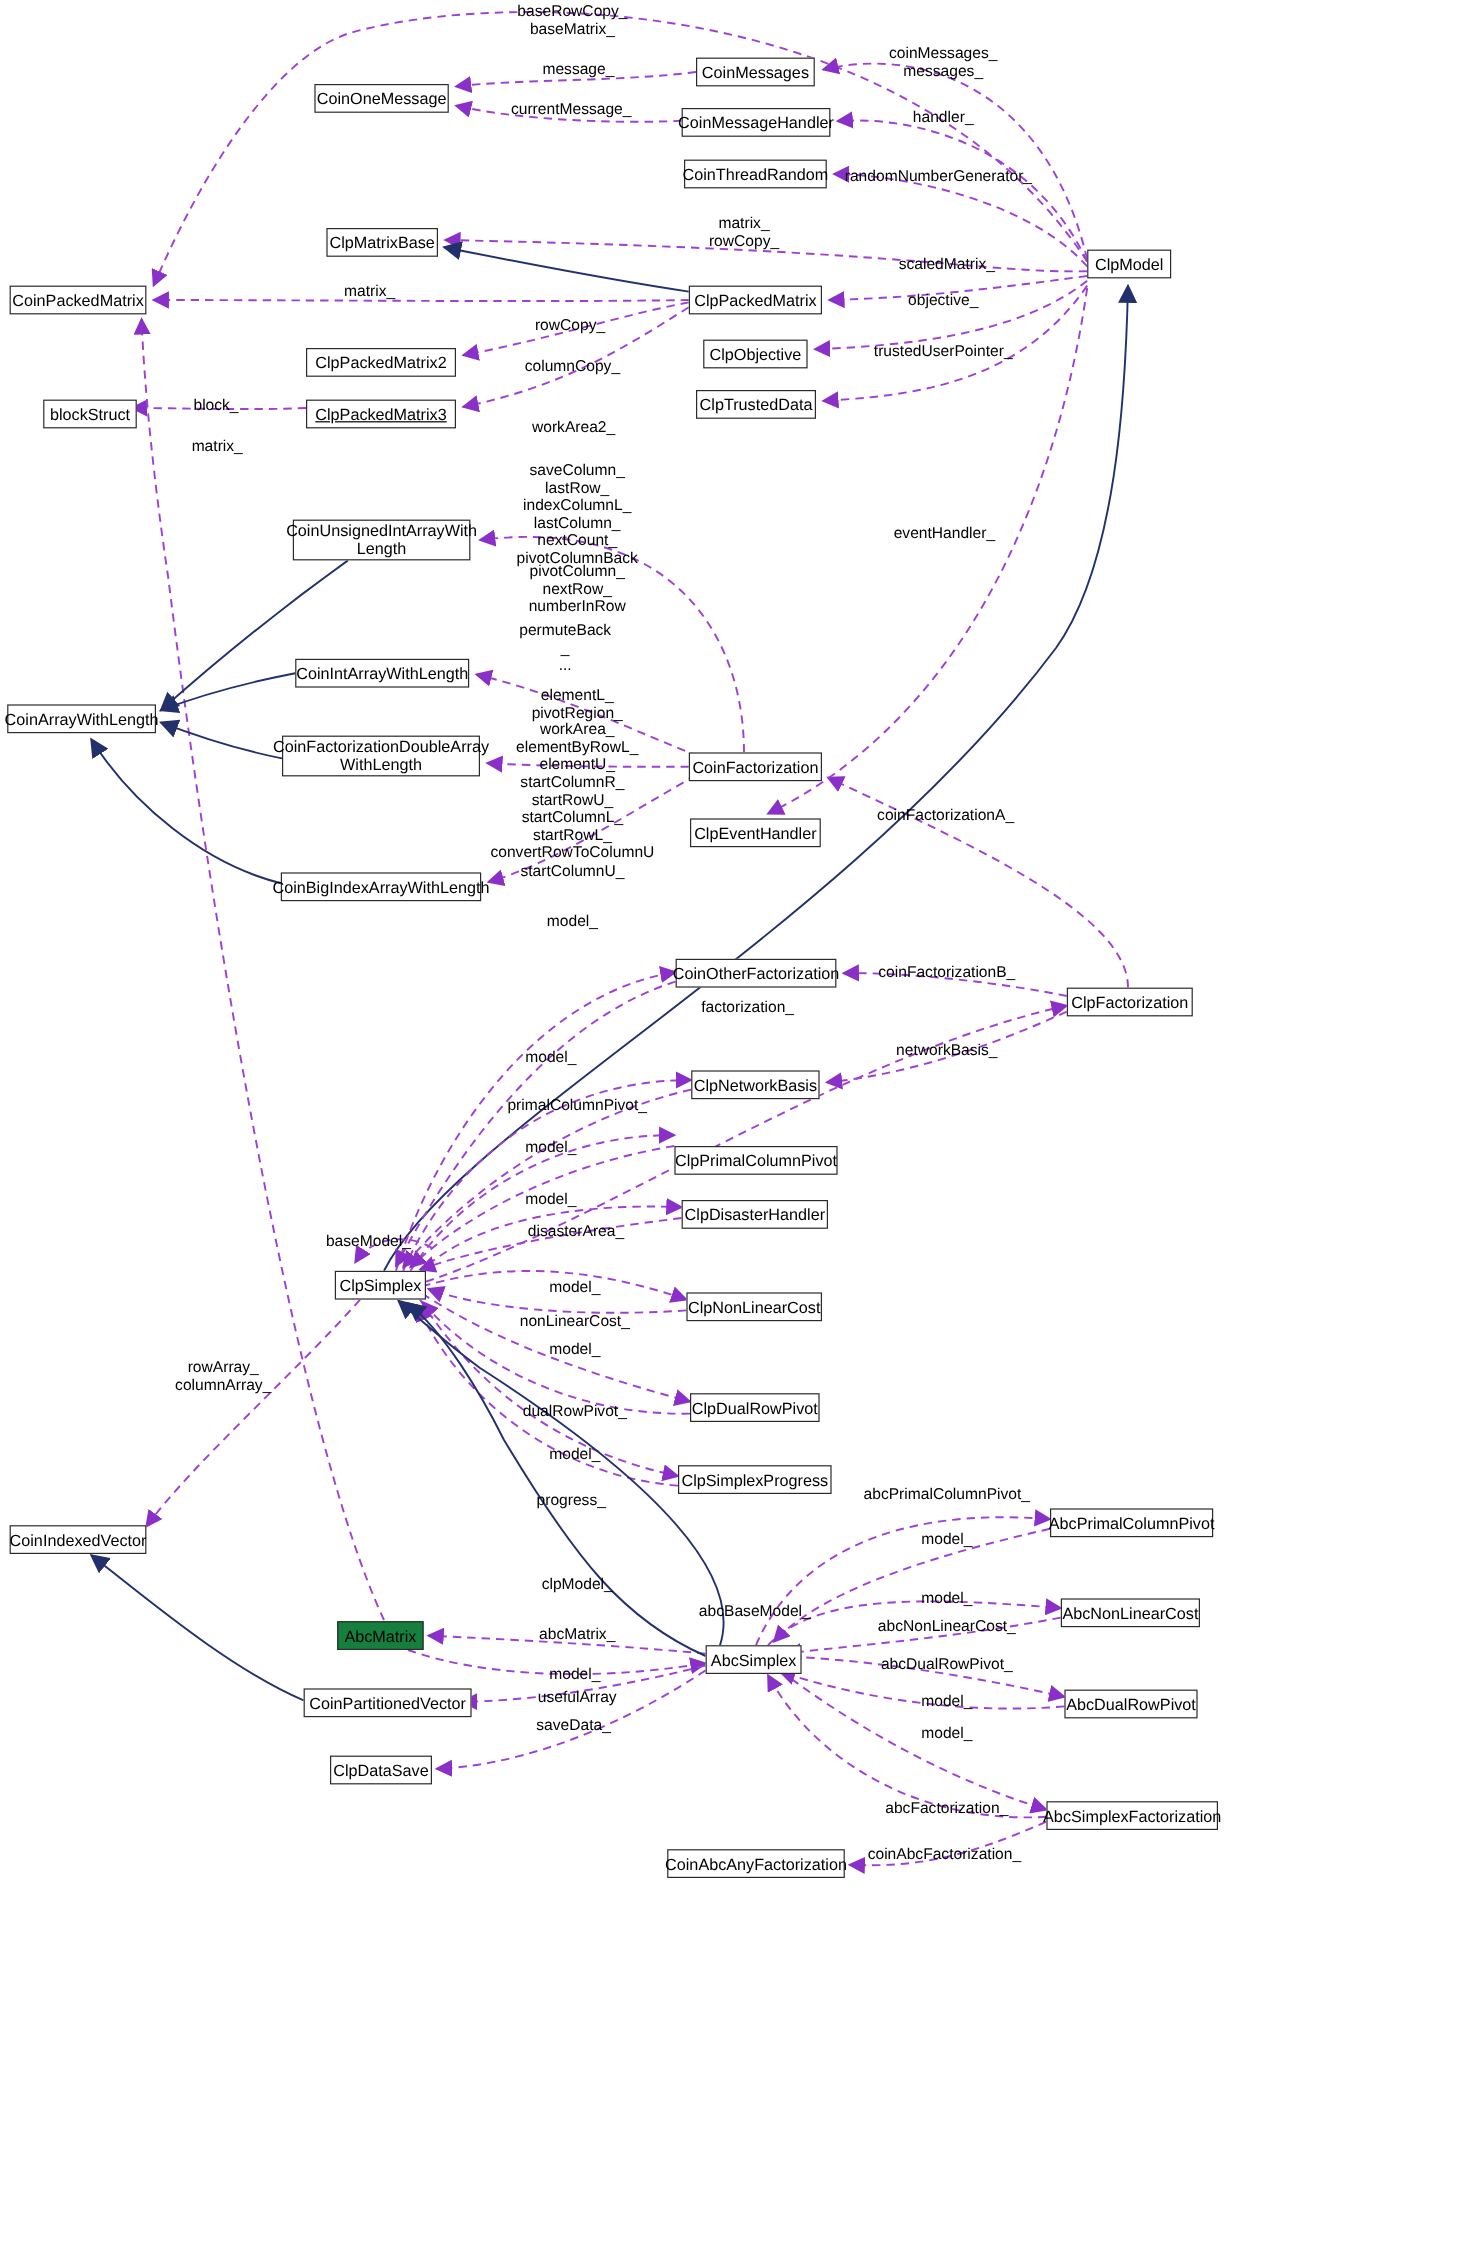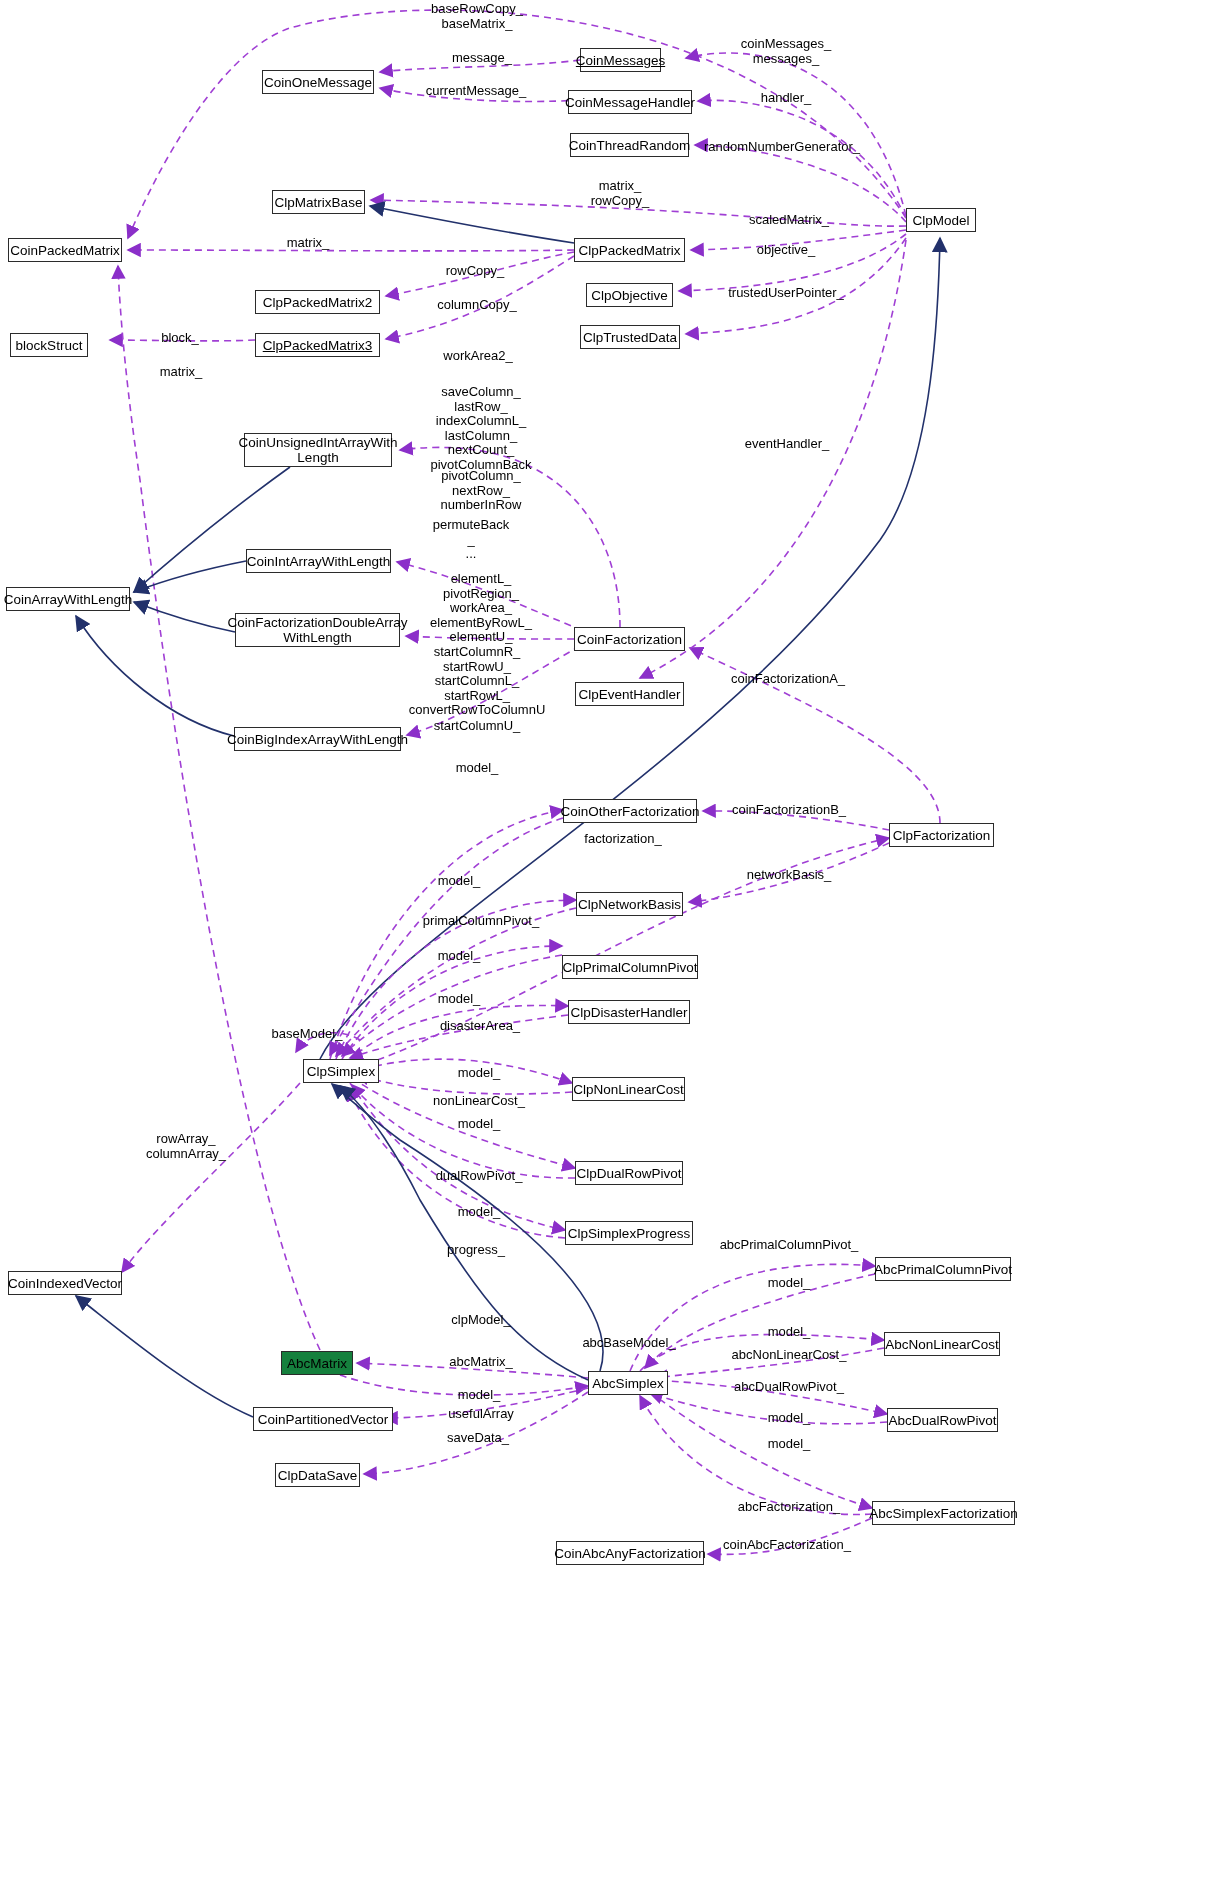--- a/index.html
+++ b/index.html
@@ -154,40 +154,40 @@
     <path class="dash" marker-end="url(#ad)" d="M884,1348 C790,1366 700,1372 655,1378"></path>
     <path class="dash" marker-end="url(#ad)" d="M887,1422 C790,1430 700,1410 650,1393"></path>
     <path class="dash" marker-end="url(#ad)" d="M872,1514 C770,1520 680,1470 640,1396"></path>
 
     <path class="dash" marker-end="url(#ad)" d="M872,1518 C800,1550 760,1556 708,1554"></path>
 
     <path class="solid" marker-end="url(#as)" d="M588,1380 C520,1350 480,1300 420,1200 C400,1160 370,1110 340,1086"></path>
   </svg>
 
   <div class="node" style="left:8px;top:238px;width:114px;height:24px;">CoinPackedMatrix</div>
-  <div class="node" style="left:10px;top:333px;width:78px;height:24px;">blockStruct</div>
+  <div class="node" style="left:36px;top:333px;width:78px;height:24px;">blockStruct</div>
   <div class="node" style="left:6px;top:587px;width:124px;height:24px;">CoinArrayWithLength</div>
   <div class="node" style="left:8px;top:1271px;width:114px;height:24px;">CoinIndexedVector</div>
 
   <div class="node" style="left:262px;top:70px;width:112px;height:24px;">CoinOneMessage</div>
   <div class="node" style="left:272px;top:190px;width:93px;height:24px;">ClpMatrixBase</div>
   <div class="node" style="left:255px;top:290px;width:125px;height:24px;">ClpPackedMatrix2</div>
   <div class="node" style="left:255px;top:333px;width:125px;height:24px;text-decoration:underline;">ClpPackedMatrix3</div>
   <div class="node" style="left:244px;top:433px;width:148px;height:34px;">CoinUnsignedIntArrayWith
 Length</div>
   <div class="node" style="left:246px;top:549px;width:145px;height:24px;">CoinIntArrayWithLength</div>
   <div class="node" style="left:235px;top:613px;width:165px;height:34px;">CoinFactorizationDoubleArray
 WithLength</div>
   <div class="node" style="left:234px;top:727px;width:167px;height:24px;">CoinBigIndexArrayWithLength</div>
-  <div class="node" style="left:279px;top:1059px;width:76px;height:24px;margin-left:24px;">ClpSimplex</div>
+  <div class="node" style="left:279px;top:1059px;width:76px;height:24px;">ClpSimplex</div>
   <div class="node highlight" style="left:281px;top:1351px;width:72px;height:24px;">AbcMatrix</div>
   <div class="node" style="left:253px;top:1407px;width:140px;height:24px;">CoinPartitionedVector</div>
   <div class="node" style="left:275px;top:1463px;width:85px;height:24px;">ClpDataSave</div>
 
-  <div class="node" style="left:580px;top:48px;width:81px;height:24px;text-decoration:underline;">CoinMessages</div>
+  <div class="node" style="left:580px;top:48px;width:99px;height:24px;">CoinMessages</div>
   <div class="node" style="left:568px;top:90px;width:124px;height:24px;">CoinMessageHandler</div>
   <div class="node" style="left:570px;top:133px;width:119px;height:24px;">CoinThreadRandom</div>
   <div class="node" style="left:574px;top:238px;width:111px;height:24px;">ClpPackedMatrix</div>
   <div class="node" style="left:586px;top:283px;width:87px;height:24px;">ClpObjective</div>
   <div class="node" style="left:580px;top:325px;width:100px;height:24px;">ClpTrustedData</div>
   <div class="node" style="left:574px;top:627px;width:111px;height:24px;">CoinFactorization</div>
   <div class="node" style="left:575px;top:682px;width:109px;height:24px;">ClpEventHandler</div>
   <div class="node" style="left:563px;top:799px;width:134px;height:24px;">CoinOtherFactorization</div>
   <div class="node" style="left:576px;top:892px;width:107px;height:24px;">ClpNetworkBasis</div>
   <div class="node" style="left:562px;top:937px;width:136px;height:24px;margin-top:18px;">ClpPrimalColumnPivot</div>

